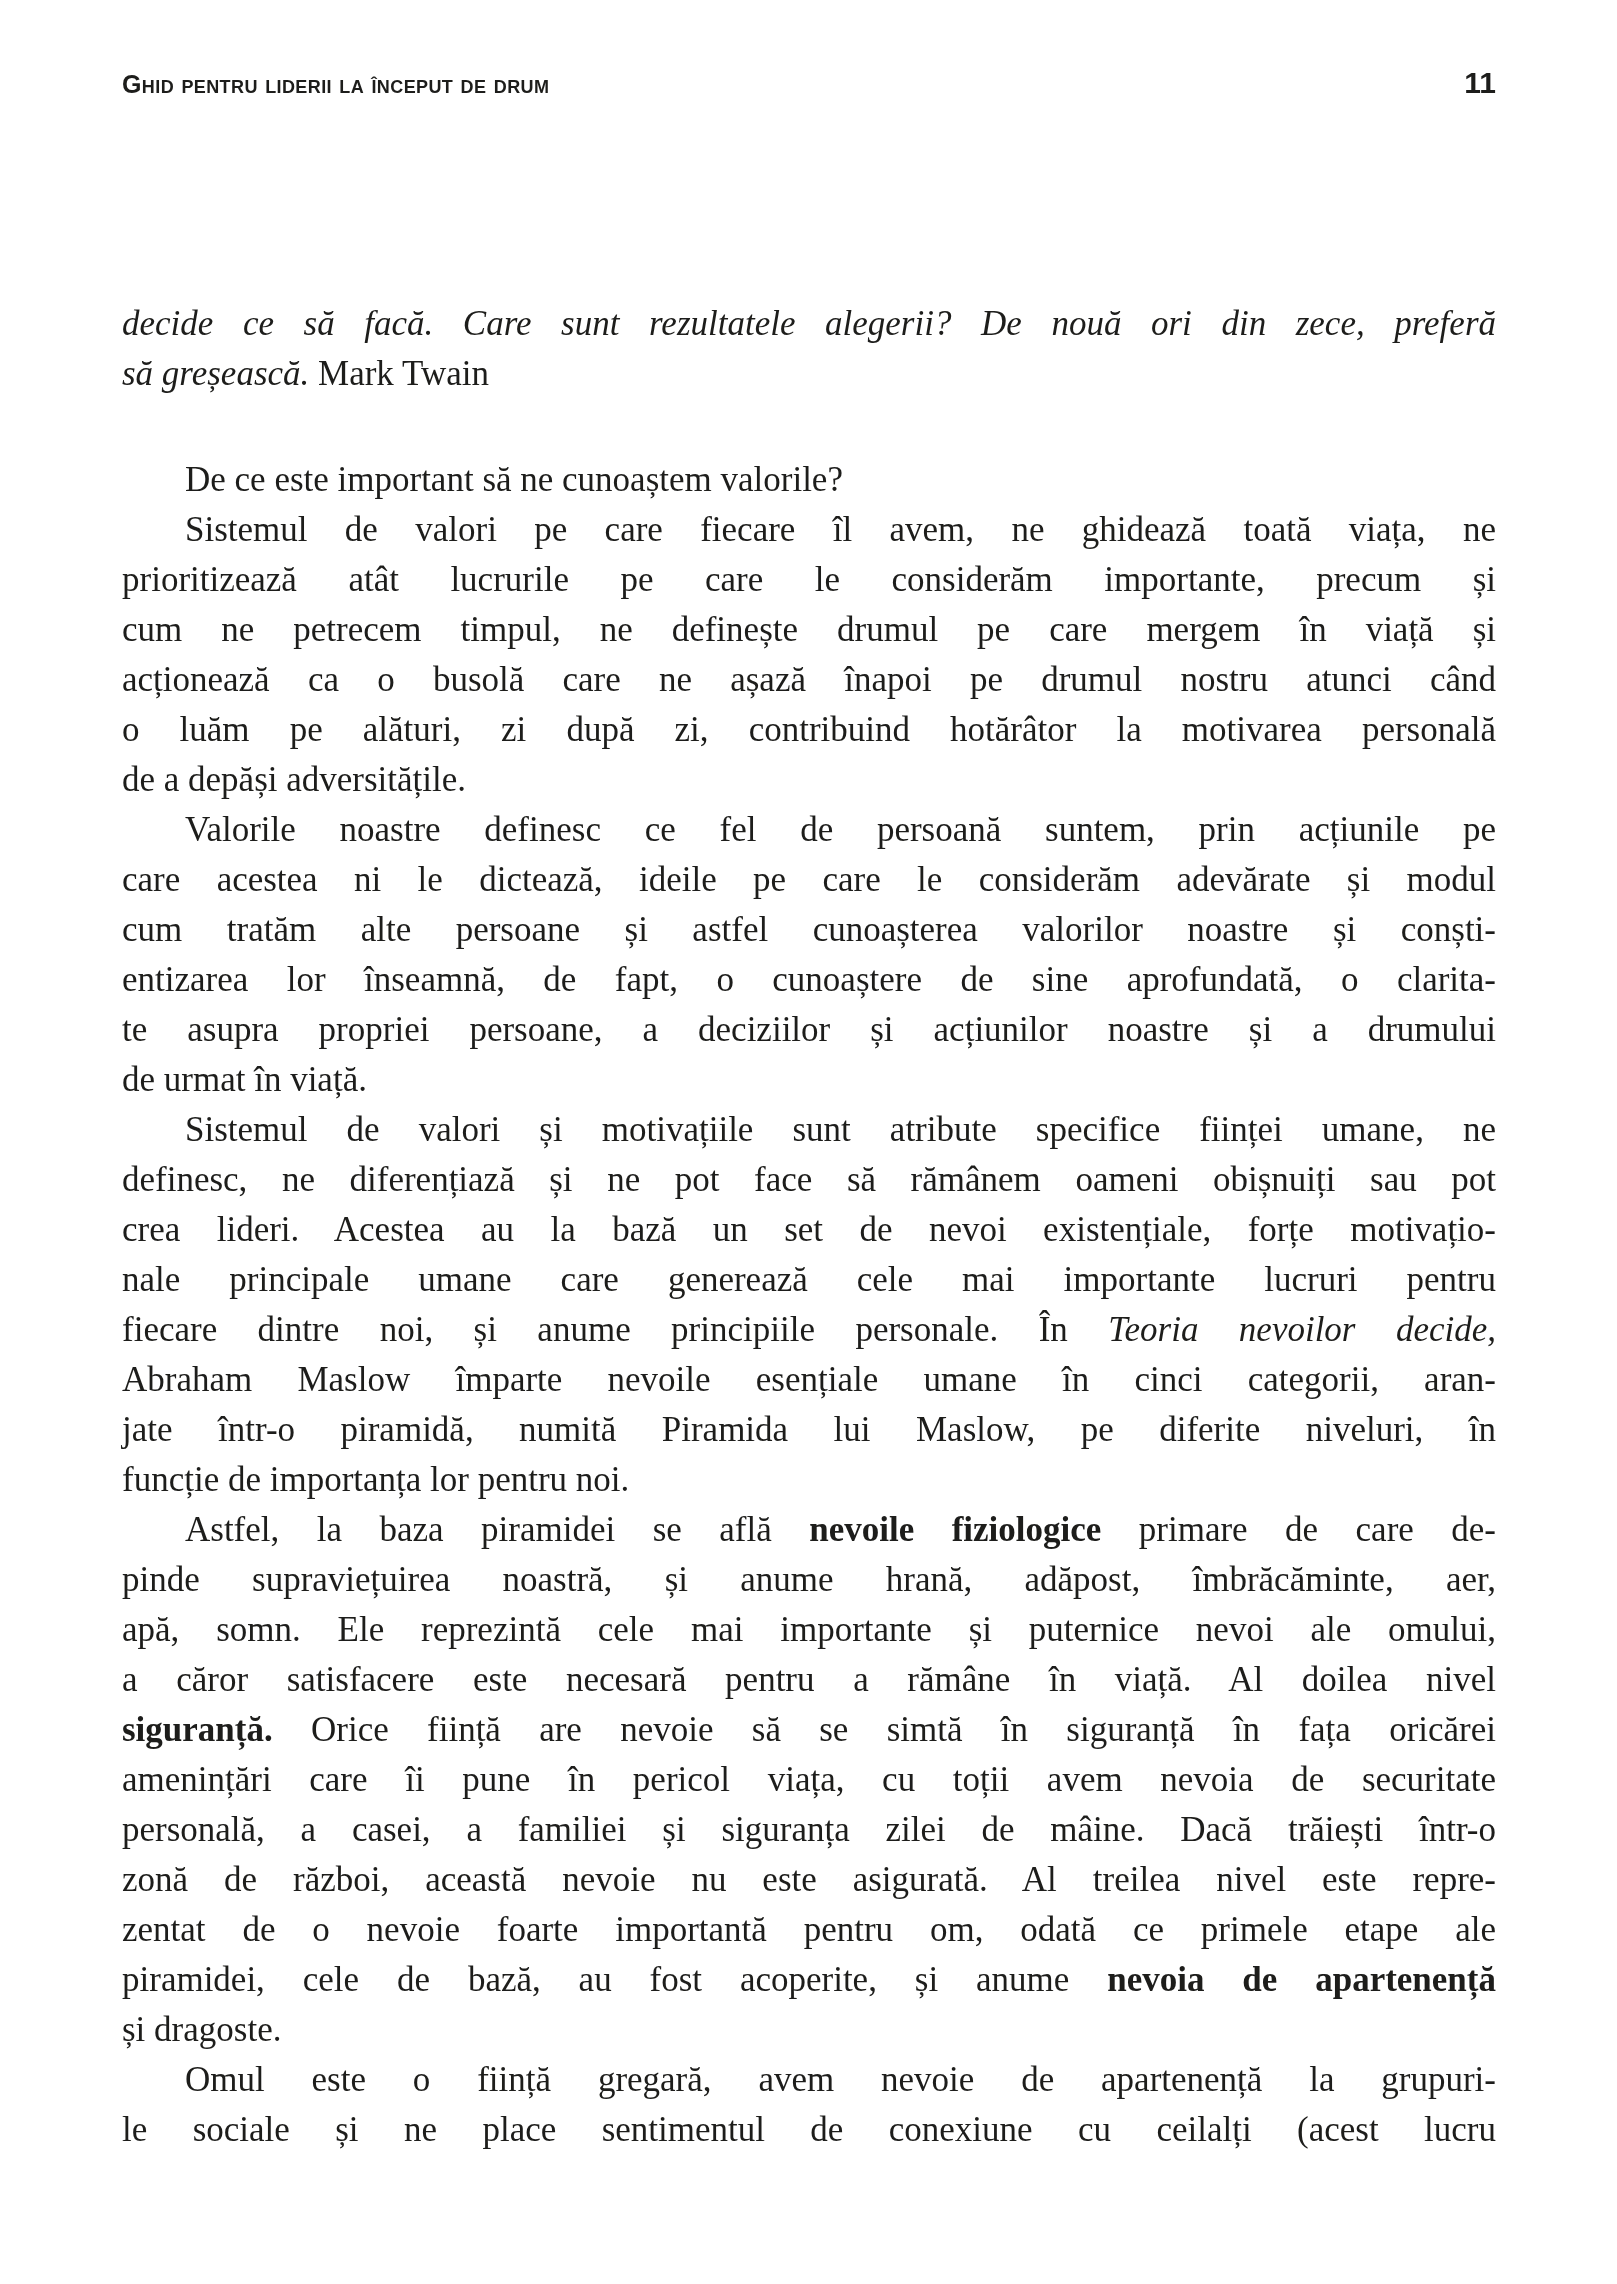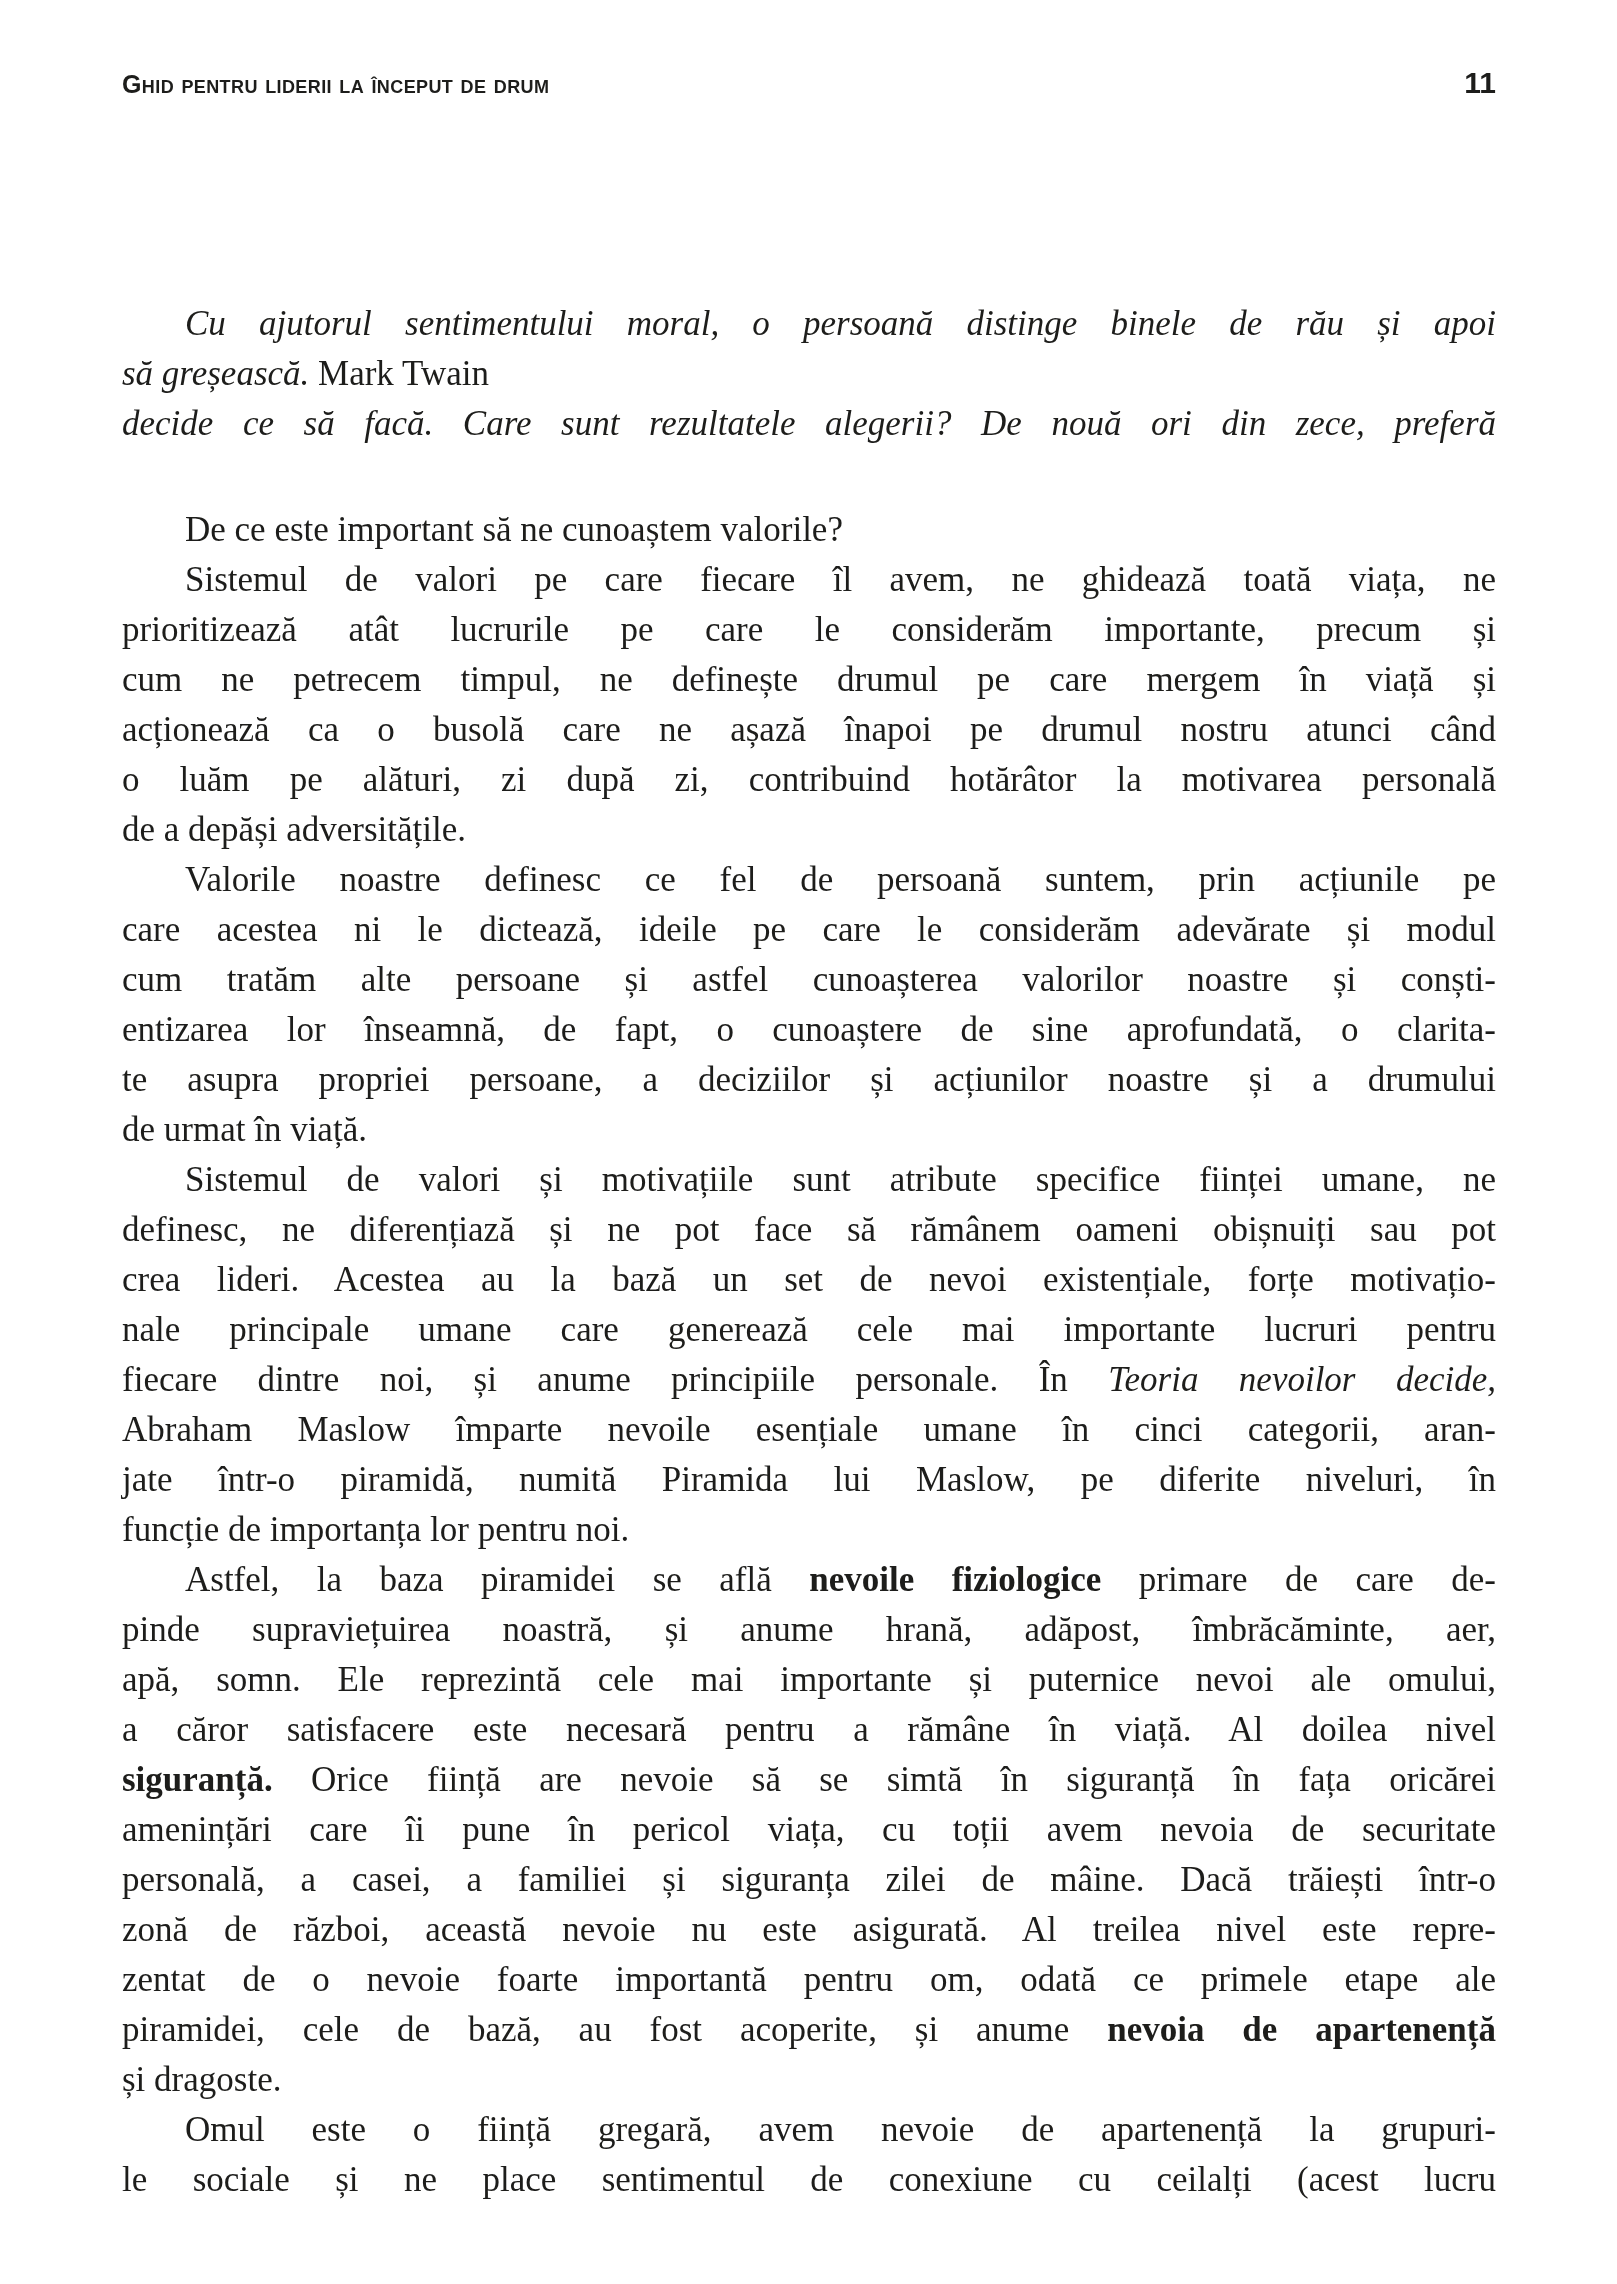--- a/index.html
+++ b/index.html
@@ -55,23 +55,22 @@
 </head>
 <body>
 
 <div class="page">
   <header class="header-row">
     <div class="running-title">Ghid pentru liderii la început de drum</div>
     <div class="page-number">11</div>
   </header>
   <main class="body-text">
       <div class="paragraph">
-        <div class="line indent"><span class="it">Cu ajutorul sentimentului moral, o persoană distinge binele de rău și apoi</span></div>
+        <div class="line"><span class="it">decide ce să facă. Care sunt rezultatele alegerii? De nouă ori din zece, preferă</span></div>
         <div class="line last"><span class="it">să greșească. </span><span class="rm">Mark Twain</span></div>
-        <div class="line"><span class="it">decide ce să facă. Care sunt rezultatele alegerii? De nouă ori din zece, preferă</span></div>
       </div>
       <div class="paragraph space-before">
         <div class="line indent last"><span class="rm">De ce este important să ne cunoaștem valorile?</span></div>
       </div>
       <div class="paragraph">
         <div class="line indent"><span class="rm">Sistemul de valori pe care fiecare îl avem, ne ghidează toată viața, ne</span></div>
         <div class="line"><span class="rm">prioritizează atât lucrurile pe care le considerăm importante, precum și</span></div>
         <div class="line"><span class="rm">cum ne petrecem timpul, ne definește drumul pe care mergem în viață și</span></div>
         <div class="line"><span class="rm">acționează ca o busolă care ne așază înapoi pe drumul nostru atunci când</span></div>
         <div class="line"><span class="rm">o luăm pe alături, zi după zi, contribuind hotărâtor la motivarea personală</span></div>

